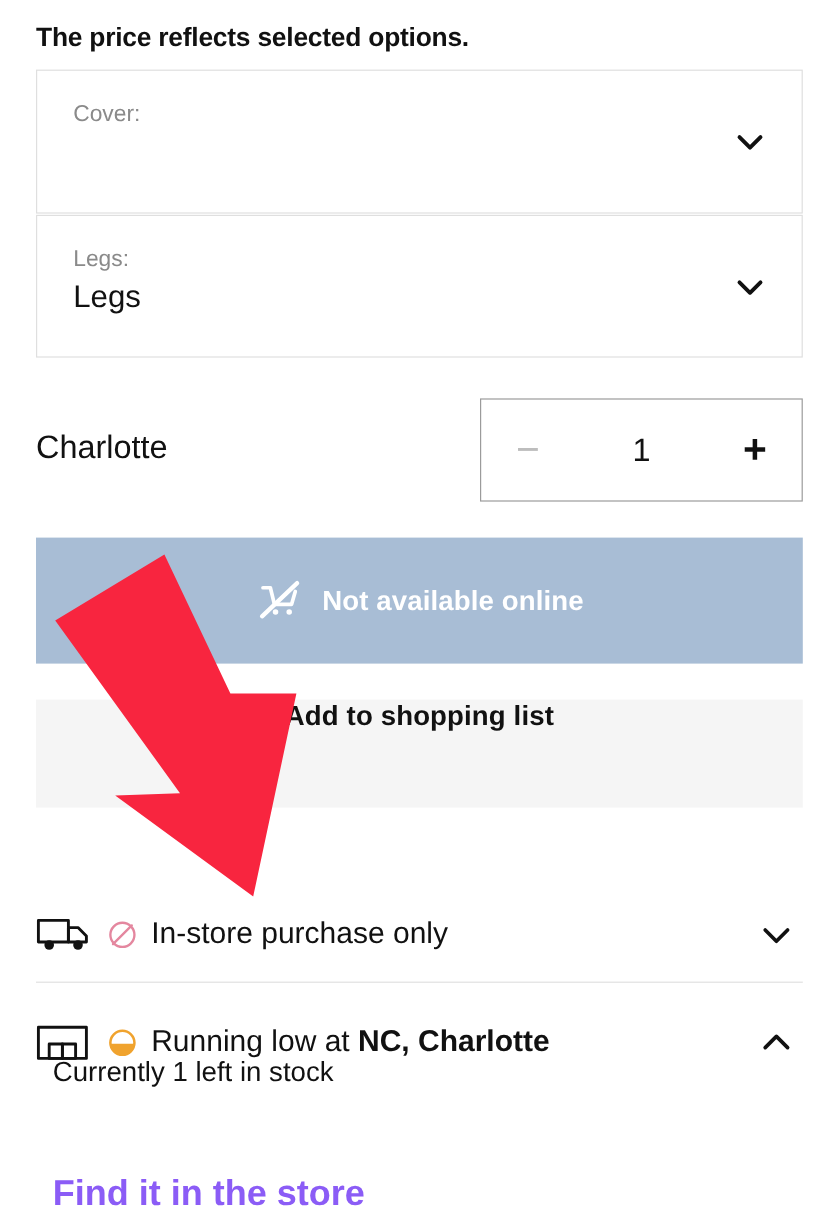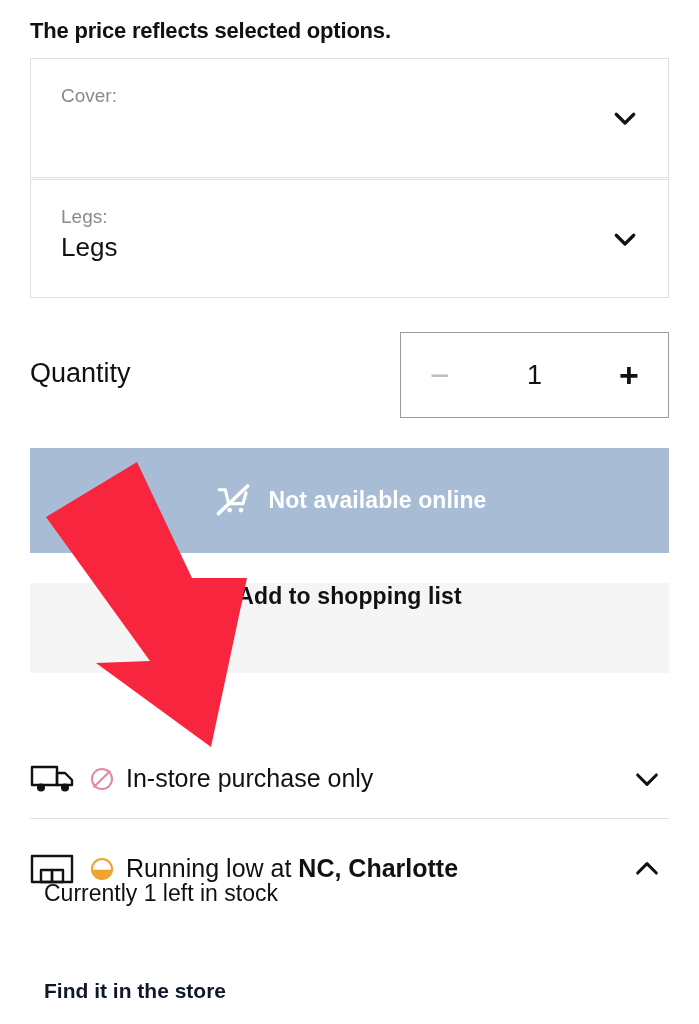--- a/index.html
+++ b/index.html
@@ -208,23 +208,23 @@
     top: 882px;
     font-size: 23px;
     color: #111111;
     line-height: 1;
     white-space: nowrap;
   }
   #find-in-store-link {
     position: absolute;
     left: 44px;
     top: 980px;
-    font-size: 21px;
+    font-size: 30px;
     font-weight: bold;
-    color: #0f172a;
+    color: #8b5cf6;
     line-height: 1;
     text-decoration: none;
     white-space: nowrap;
   }
 
   
   #annotation-arrow {
     position: absolute;
     left: 0;
     top: 0;
@@ -252,21 +252,21 @@
   <div class="option-box" id="option-box-legs">
     <span class="option-label">Legs:</span>
     <span class="option-value">Legs</span>
     <span class="option-chevron">
       <svg width="30" height="30" viewBox="0 0 24 24" fill="none" stroke="#111111" stroke-width="2.6" stroke-linecap="round" stroke-linejoin="round">
         <polyline points="5,9 12,16 19,9"></polyline>
       </svg>
     </span>
   </div>
 
-  <div class="qty-label">Quantity</div>
+  <div class="qty-label">Charlotte</div>
 
   <div id="qty-stepper">
     <button class="qty-btn" id="qty-decrement">−</button>
     <span id="qty-value">1</span>
     <button class="qty-btn" id="qty-increment">+</button>
   </div>
 
   <button id="not-available-button">
     <span>
       <svg width="40" height="40" viewBox="0 0 26 26" fill="none" stroke="#ffffff" stroke-width="2" stroke-linecap="round" stroke-linejoin="round">

